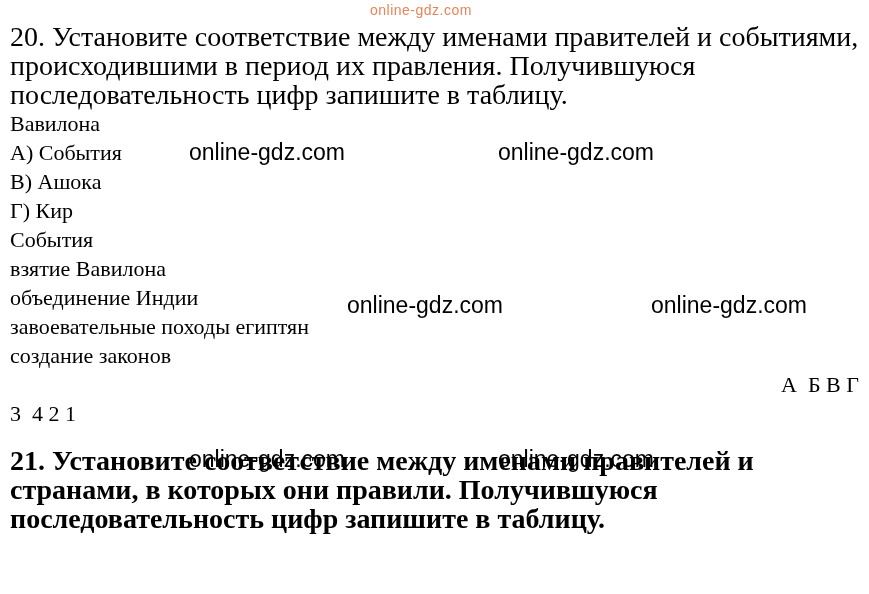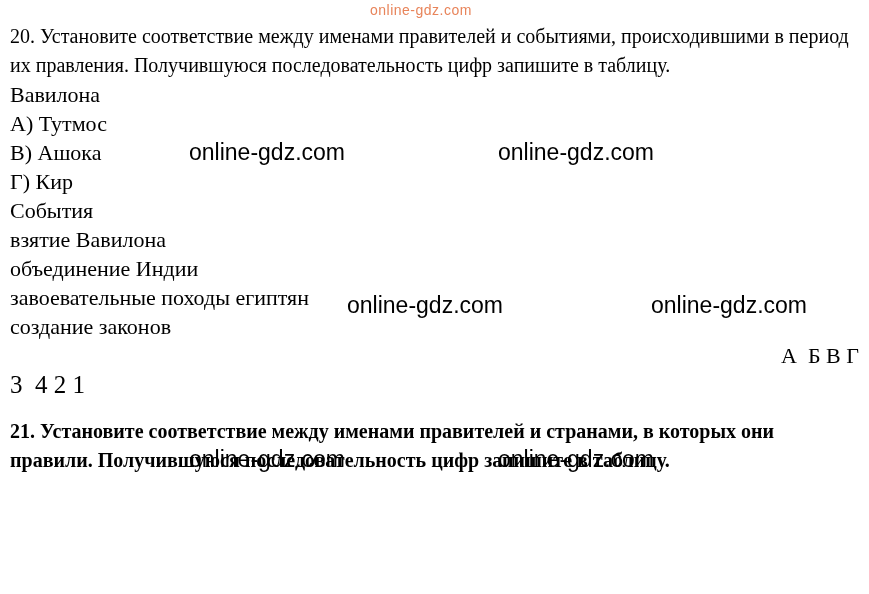--- a/index.html
+++ b/index.html
@@ -31,42 +31,42 @@
     letter-spacing: 0.5px;
     white-space: nowrap;
   }
   .content {
     position: absolute;
     top: 22px;
     left: 10px;
     width: 849px;
   }
   .para {
-    font-size: 20px;
+    font-size: 28px;
     line-height: 29px;
     margin: 0 0 0 0;
   }
   .para.block21 {
     margin-top: 18px;
     width: 845px;
     font-weight: bold;
   }
   .line {
     font-size: 22px;
     line-height: 29px;
     white-space: pre;
   }
   .answer-letters {
     font-size: 22px;
     line-height: 29px;
     white-space: pre;
     text-align: right;
   }
   .answer-digits {
-    font-size: 25px;
+    font-size: 22px;
     line-height: 29px;
     white-space: pre;
   }
   .wm {
     position: absolute;
     font-family: "Liberation Sans", sans-serif;
     font-size: 23px;
     color: #000000;
     white-space: nowrap;
   }
@@ -82,21 +82,21 @@
 
 <div class="page">
 
   <div class="top-watermark">online-gdz.com</div>
 
   <div class="content">
 
     <p class="para">20. Установите соответствие между именами правителей и событиями, происходившими в период их правления. Получившуюся последовательность цифр запишите в таблицу.</p>
 
     <div class="line">Вавилона</div>
-    <div class="line">А) Тутмос</div>
+    <div class="line">А) События</div>
     <div class="line">В) Ашока</div>
     <div class="line">Г) Кир</div>
 
     <div class="line">События</div>
     <div class="line">взятие Вавилона</div>
     <div class="line">объединение Индии</div>
     <div class="line">завоевательные походы египтян</div>
     <div class="line">создание законов</div>
 
     <div class="answer-letters">А  Б В Г</div>

